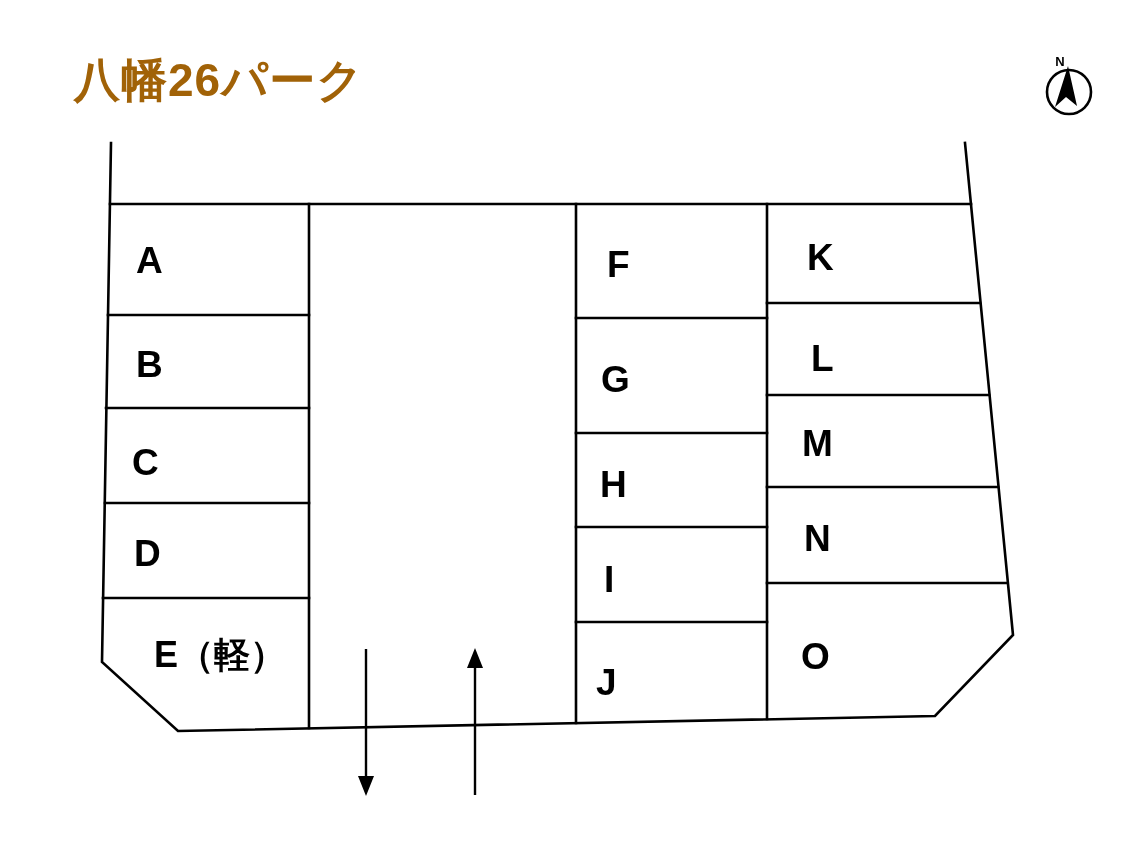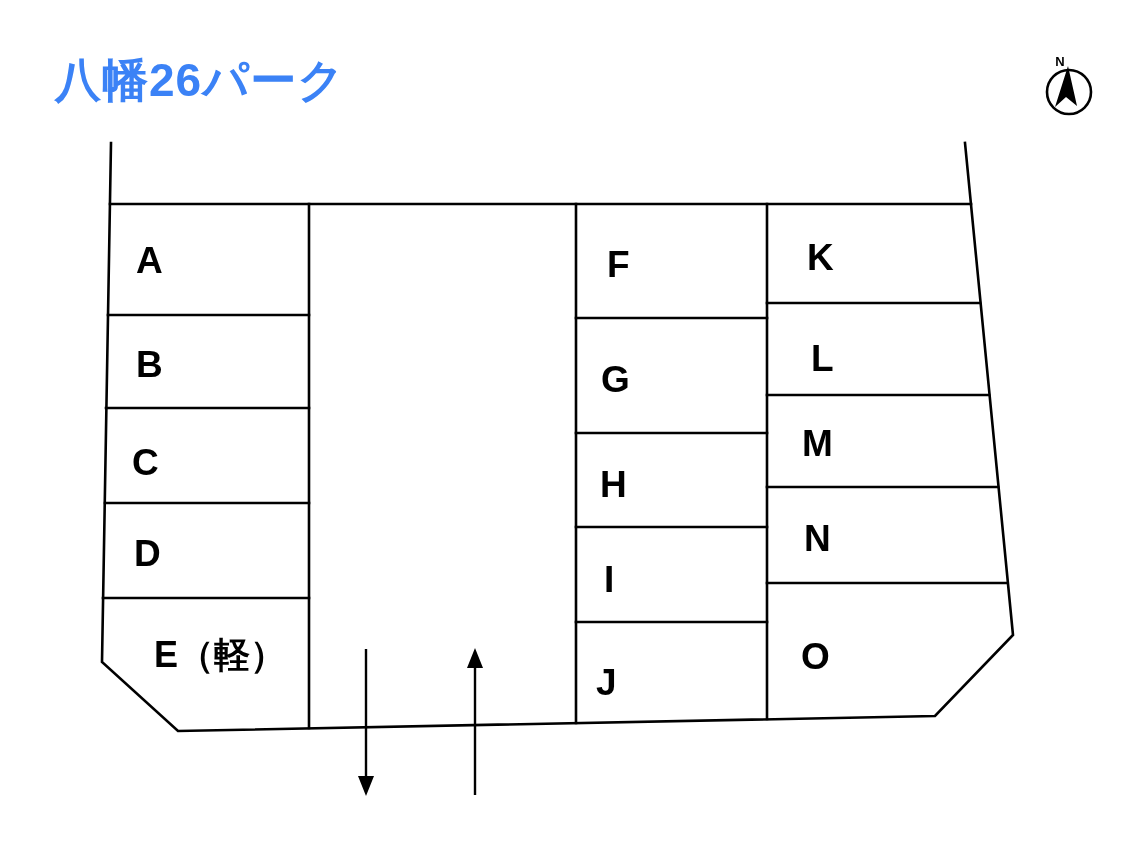--- a/index.html
+++ b/index.html
@@ -10,25 +10,25 @@
   .page {
     position: relative;
     width: 1140px;
     height: 843px;
     background: #ffffff;
     overflow: hidden;
     font-family: "Liberation Sans", "DejaVu Sans", sans-serif;
   }
   .title {
     position: absolute;
-    left: 55px;
+    left: 74px;
     top: 50px;
     font-size: 46px;
     font-weight: bold;
-    color: #3b82f6;
+    color: #a16207;
     letter-spacing: 1px;
     white-space: nowrap;
     text-align: center;
   }
   svg.map {
     position: absolute;
     left: 0;
     top: 0;
   }
   .ln {

